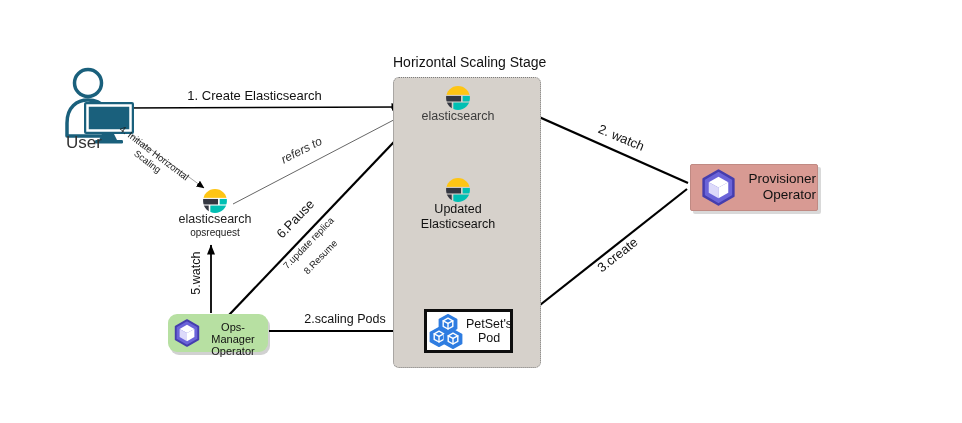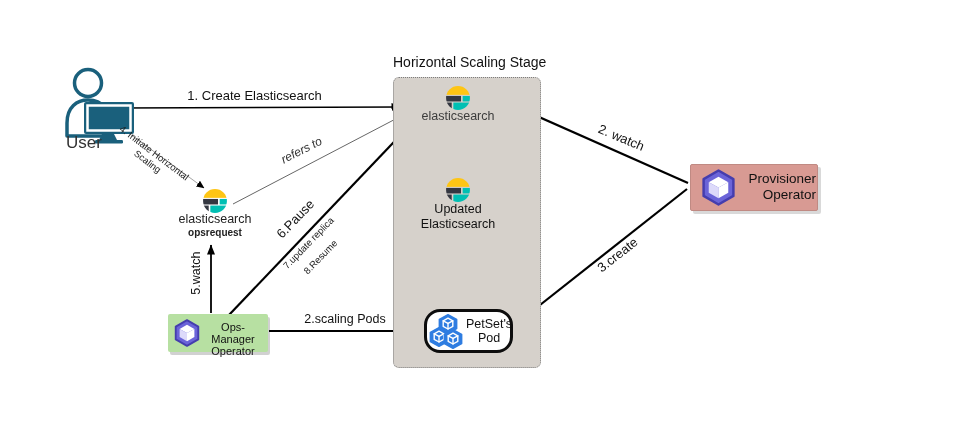--- a/index.html
+++ b/index.html
@@ -17,36 +17,36 @@
   #stage-box{
     left:393px;top:77px;width:148px;height:291px;
     background:var(--stage-bg,#d6d1cb);
     border:1.5px dotted #7d7d7d;border-radius:6px;box-sizing:border-box;
   }
   #stage-title{left:393px;top:54px;width:148px;font-size:14px;color:#111;text-align:right;}
 
   
   #ops-manager-box{
     left:168px;top:314px;width:100px;height:38px;
-    background:var(--ops-manager-bg,#b7e0a2);border-radius:2px;
+    background:var(--ops-manager-bg,#b7e0a2);border-radius:9px;
     box-shadow:2px 3px 0 rgba(0,0,0,0.18);
   }
   #provisioner-box{
     left:690px;top:164px;width:128px;height:47px;
     background:var(--provisioner-bg,#d89a93);border:1px solid #c08a83;border-radius:2px;
     box-shadow:3px 3px 0 rgba(0,0,0,0.15);box-sizing:border-box;
   }
   #petset-updated-box{
     left:421px;top:247px;width:95px;height:40px;background:#fff;border-radius:8px;
     display:flex;flex-direction:column;justify-content:center;
     font-size:9px;letter-spacing:.4px;color:#2f2f2f;text-align:center;line-height:13px;
   }
   #petset-pod-box{
     left:424px;top:309px;width:89px;height:44px;background:#fff;
-    border:3.5px solid #0d0d0d;border-radius:16px;box-sizing:border-box;
+    border:3.5px solid #0d0d0d;border-radius:0;box-sizing:border-box;
   }
 
   .node-label-2l{position:absolute;text-align:center;line-height:13px;}
   .icon{display:block;}
   .el-yellow{fill:var(--elastic-yellow,#fec514);}
   .el-dark{fill:var(--elastic-dark,#343741);}
   .el-teal{fill:var(--elastic-teal,#00bfb3);}
   .pod-fill{fill:var(--pod-blue,#2f7de1);stroke:var(--pod-blue,#2f7de1);stroke-width:1.6;}
   .op-hex{fill:var(--operator-purple,#6b64d8);stroke:#453dae;stroke-width:2.4;}
   .user-stroke{stroke:var(--user-teal,#1a607c);}
@@ -171,21 +171,21 @@
   </span>
   <div class="lbl" style="left:53px;top:133px;width:62px;font-size:17px;color:#333">User</div>
 
   <span class="abs" style="left:202px;top:188px">
     <svg class="icon" width="26" height="26" viewBox="0 0 24 24">
         <use href="#es-logo"></use>
       </svg>
   </span>
   <div class="node-label-2l" style="left:173px;top:213px;width:84px">
     <div class="mid" style="color:#222">elasticsearch</div>
-    <div style="font-size:10px;font-weight:700;color:#222">opsrequest</div>
+    <div style="font-size:10px;font-weight:400;color:#222">opsrequest</div>
   </div>
 
   <div class="abs" id="ops-manager-box">
     <span class="abs" style="left:5px;top:5px">
       <svg class="icon" width="28" height="28" viewBox="0 0 36 36">
           <use href="#op-ico"></use>
         </svg>
     </span>
     <div class="node-label-2l" style="left:34px;top:7px;width:62px;font-size:11px;line-height:12px;color:#111">
       <div>Ops-Manager</div>

